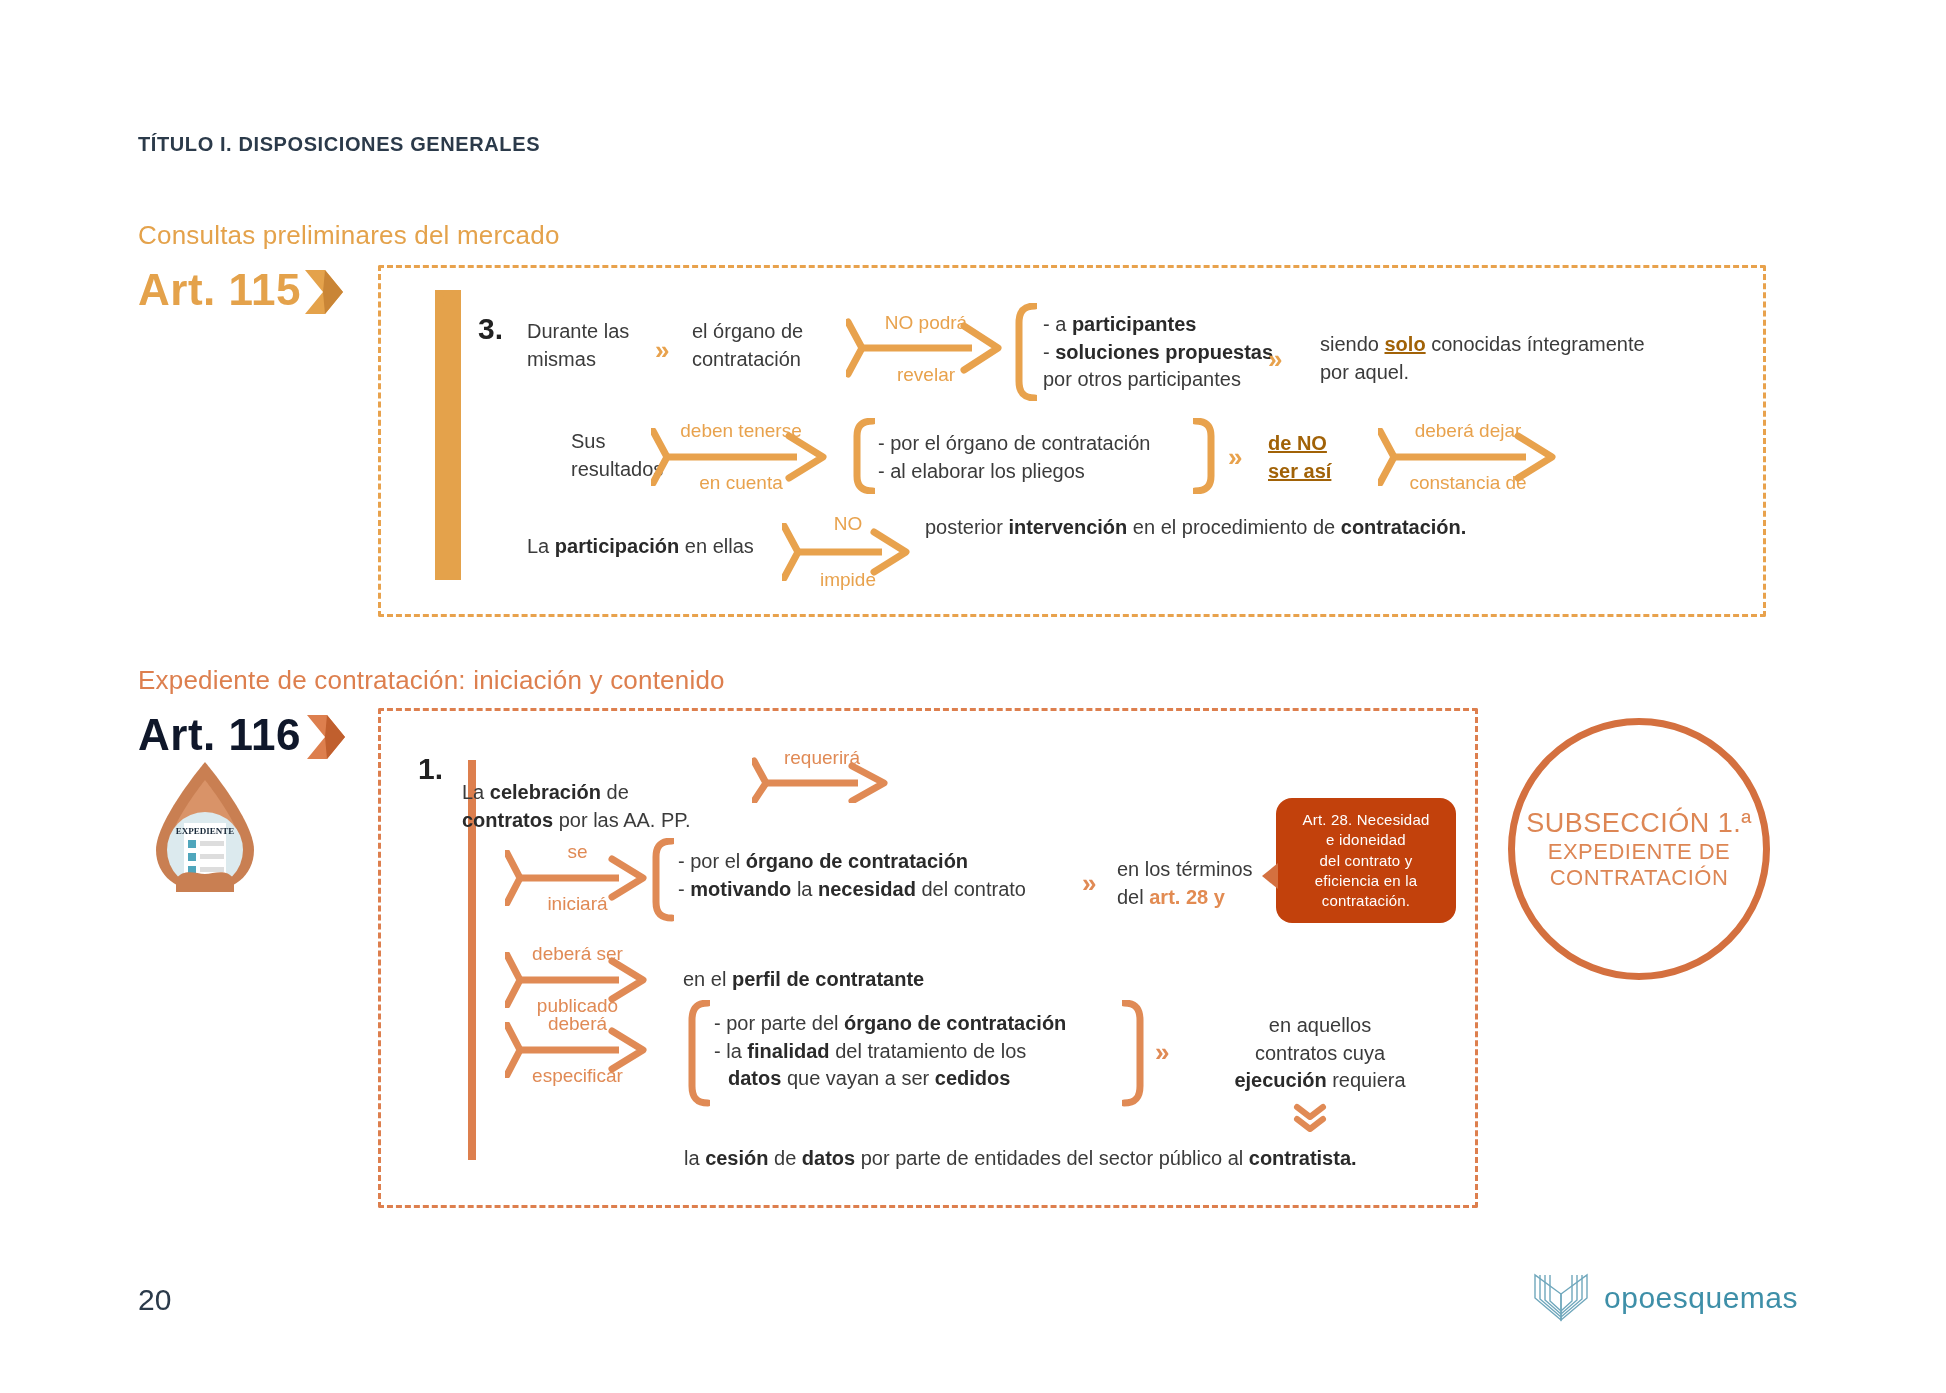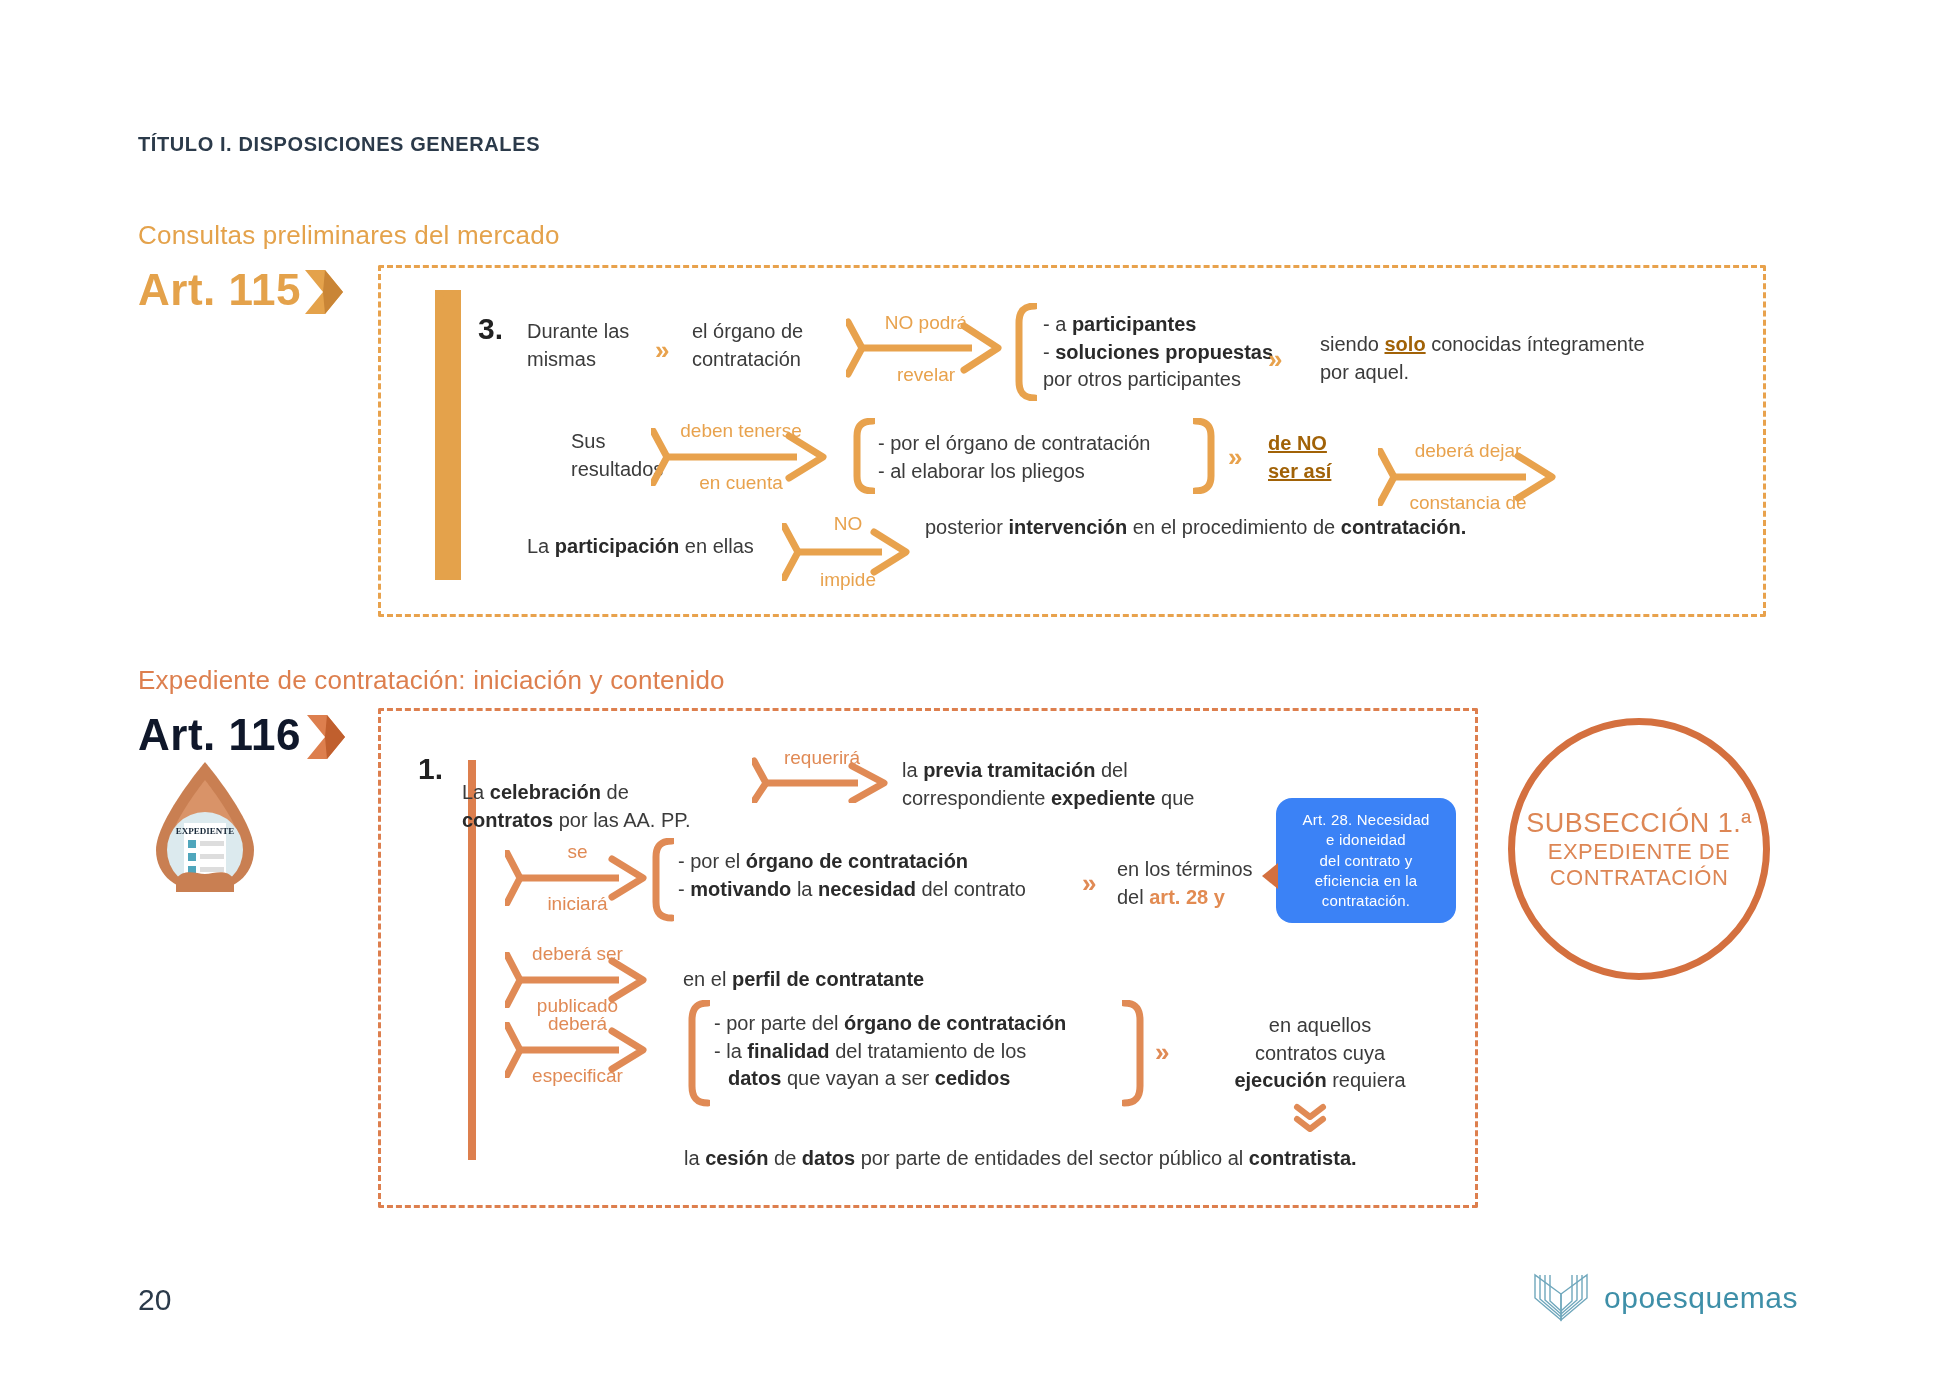--- a/index.html
+++ b/index.html
@@ -76,21 +76,21 @@
     letter-spacing: -4px;
   }
   .chev2.o2 { color: #E08A55; }
 
   
   .brace { position: absolute; }
 
   
   .bubble {
     position: absolute;
-    background: #3b82f6; border-radius: 16px;
+    background: #c2410c; border-radius: 16px;
     color: #fff; font-size: 15px; line-height: 1.35;
     text-align: center; padding: 12px 14px;
     letter-spacing: .2px;
   }
   .bubble .tail {
     position: absolute; left: -14px; top: 52%;
     width: 0; height: 0;
     border-top: 13px solid transparent;
     border-bottom: 13px solid transparent;
     border-right: 16px solid #D4703F;
@@ -216,21 +216,21 @@
     <path d="M2,3 C14,3 18,9 18,18 L18,58 C18,67 14,73 2,73" stroke="#E8A24D" stroke-width="7" fill="none" stroke-linecap="round"></path>
   </svg>
 
   <div class="chev2" style="left:1228px; top:442px;">»</div>
 
   <div class="tx" style="left:1268px; top:430px; width:110px; text-align:left;">
     <span class="underline-or">de NO</span><br>
     <span class="underline-or">ser así</span>
   </div>
 
-  <div class="arrow-wrap" style="left:1378px; top:428px; width:180px; height:58px;margin-top:20px;">
+  <div class="arrow-wrap" style="left:1378px; top:428px; width:180px; height:58px;">
     <svg width="180" height="58" viewBox="0 0 180 58" style="position:absolute;left:0;top:0;">
       <path d="M2,3 L16,29 L2,55" stroke="#E8A24D" stroke-width="7" fill="none" stroke-linecap="round" stroke-linejoin="round"></path>
       <path d="M16,29 L148,29" stroke="#E8A24D" stroke-width="7" fill="none"></path>
       <path d="M140,8 L174,29 L140,50" stroke="#E8A24D" stroke-width="7" fill="none" stroke-linecap="round" stroke-linejoin="round"></path>
     </svg>
     <div class="arrow-lbl top" style="top:-8px;">deberá dejar</div>
     <div class="arrow-lbl bot" style="bottom:-8px;">constancia de</div>
   </div>
 
 
@@ -293,24 +293,20 @@
 
   <div class="arrow-wrap" style="left:752px; top:757px; width:140px; height:46px;">
     <svg width="140" height="46" viewBox="0 0 140 46" style="position:absolute;left:0;top:0;">
       <path d="M2,4 L14,26 L2,44" stroke="#E08A55" stroke-width="7" fill="none" stroke-linecap="round" stroke-linejoin="round"></path>
       <path d="M14,26 L106,26" stroke="#E08A55" stroke-width="7" fill="none"></path>
       <path d="M100,9 L132,26 L100,44" stroke="#E08A55" stroke-width="7" fill="none" stroke-linecap="round" stroke-linejoin="round"></path>
     </svg>
     <div class="arrow-lbl o2 top" style="top:-10px;">requerirá</div>
   </div>
 
-  <div class="tx" style="left:902px; top:757px; width:330px;">
-    <span>la </span><b>previa tramitación</b><span> del</span><br>
-    <span>correspondiente </span><b>expediente</b><span> que</span>
-  </div>
 
   <div class="arrow-wrap" style="left:505px; top:850px; width:145px; height:56px;">
     <svg width="145" height="56" viewBox="0 0 145 56" style="position:absolute;left:0;top:0;">
       <path d="M2,3 L15,28 L2,53" stroke="#E08A55" stroke-width="7" fill="none" stroke-linecap="round" stroke-linejoin="round"></path>
       <path d="M15,28 L114,28" stroke="#E08A55" stroke-width="7" fill="none"></path>
       <path d="M107,9 L138,28 L107,47" stroke="#E08A55" stroke-width="7" fill="none" stroke-linecap="round" stroke-linejoin="round"></path>
     </svg>
     <div class="arrow-lbl o2 top" style="top:-9px;">se</div>
     <div class="arrow-lbl o2 bot" style="bottom:-9px;">iniciará</div>
   </div>

